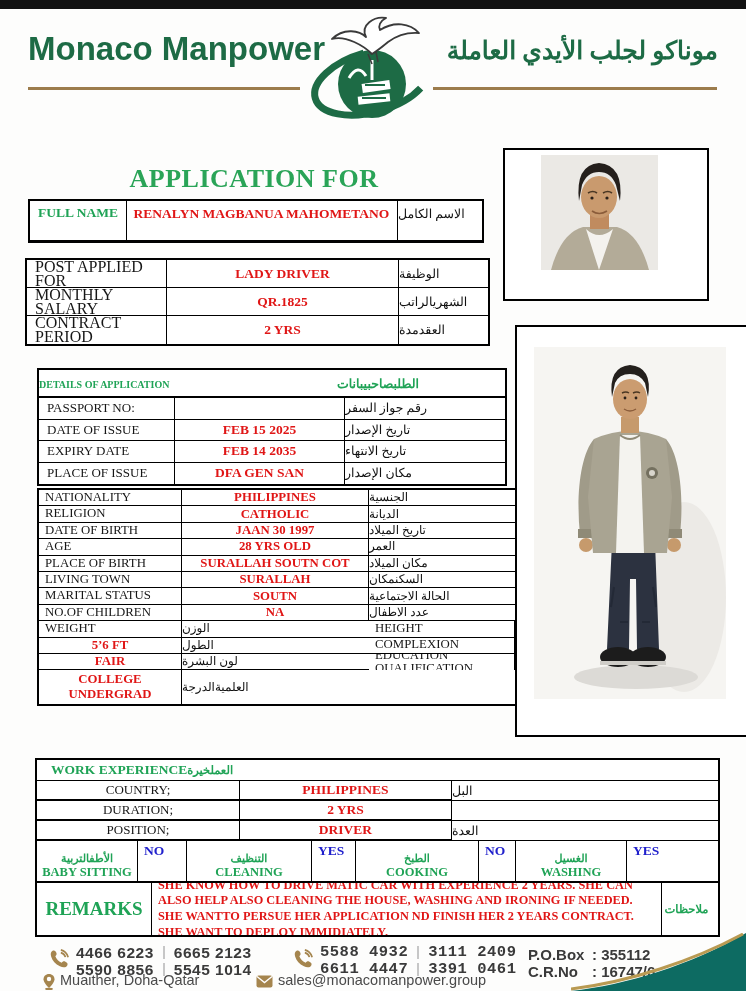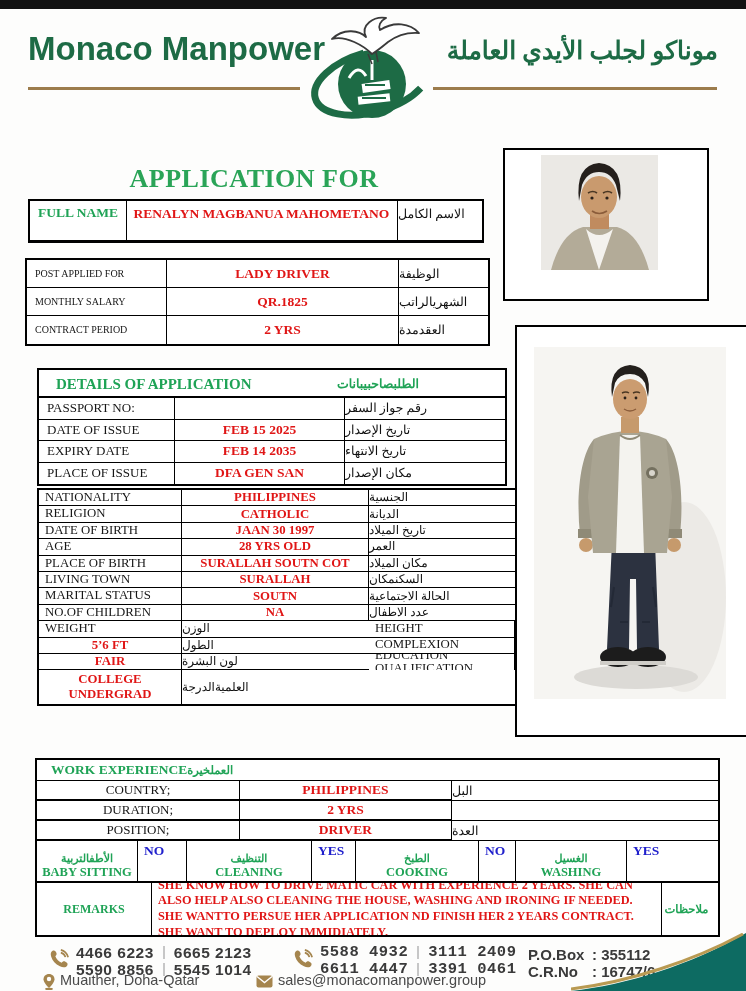--- a/index.html
+++ b/index.html
@@ -35,31 +35,31 @@
        color:#111;direction:rtl;}
   .grn{color:#1fa356;font-weight:bold;}
 
   .fullname{left:28px;top:199px;width:452px;height:40px;
             grid-template-columns:96px 272px 1fr;}
   .fullname .c{align-items:flex-start;padding-top:5px;}
   .fullname .lab{justify-content:center;padding-left:0;font-size:13.5px;width:100%;
                  display:flex;}
   .posttbl{left:25px;top:258px;width:461px;height:84px;
            grid-template-columns:140px 232px 1fr;grid-template-rows:repeat(3,1fr);}
-  .posttbl .lab{font-size:10px;}
+  .posttbl .lab{font-size:16px;}
 
   .photo-frame{border:2.5px solid #000;background:#fff;}
   .photo1{left:503px;top:148px;width:202px;height:149px;}
   .photo1 svg{position:absolute;left:36px;top:5px;}
   .photo2{left:515px;top:325px;width:229px;height:408px;}
   .photo2 svg{position:absolute;left:17px;top:20px;}
 
   .det-hdr{left:37px;top:368px;width:466px;height:28px;border:2px solid #000;
            display:flex;align-items:center;background:#fff;}
-  .det-hdr .en{font-size:15px;padding-left:17px;}
+  .det-hdr .en{font-size:10px;padding-left:0;}
   .det-hdr .ar{margin-left:auto;padding-right:86px;font-size:12.5px;direction:rtl;}
 
   .passport{left:37px;top:396px;width:466px;height:86px;
             grid-template-columns:136px 170px 1fr;grid-template-rows:repeat(4,1fr);}
 
   .personal{left:37px;top:488px;width:476px;height:214px;
             grid-template-columns:143px 187px 1fr;
             grid-template-rows:repeat(11,16.4px) 1fr;}
   .personal .lab{font-size:12.8px;line-height:13.5px;padding-left:6px;}
   .personal .val{font-size:12.8px;}
@@ -76,21 +76,21 @@
   .wline .lab{justify-content:center;padding-left:0;}
   .skills{grid-template-columns:101px 49px 125px 44px 123px 37px 111px 1fr;height:49px;}
   .skill{flex-direction:column;justify-content:center;line-height:13.5px;}
   .skill .sar{font-size:11px;font-weight:bold;color:#1fa356;direction:rtl;}
   .skill .sen{font-size:12.5px;font-weight:bold;color:#1fa356;}
   .ans{align-items:flex-start;justify-content:flex-start;padding:2px 0 0 6px;
        color:#2020cc;font-weight:bold;font-size:13.5px;}
 
   .remarks{left:35px;top:881px;width:681px;height:52px;
            grid-template-columns:115px 1fr 56px;}
-  .remarks .rlab{justify-content:center;font-size:12px;}
+  .remarks .rlab{justify-content:center;font-size:19px;}
   .remarks .rtxt{color:#e01616;font-weight:bold;font-size:12.3px;line-height:1.28;
                  padding:2px 6px;align-items:center;}
   .remarks .rar{justify-content:center;font-size:11.5px;padding-right:7px;}
 
   
   .footer-text{font-family:"Liberation Sans",sans-serif;color:#3a3a3a;}
   .phones{top:944px;font-size:15.5px;font-weight:bold;letter-spacing:.5px;line-height:17px;}
   .phones .row{display:flex;align-items:center;}
   .pdiv{display:inline-block;width:2px;height:13px;background:#c7c7c7;margin:0 9px;}
   .pa{left:76px;} .pb{left:320px;font-family:Liberation Mono, monospace;}

